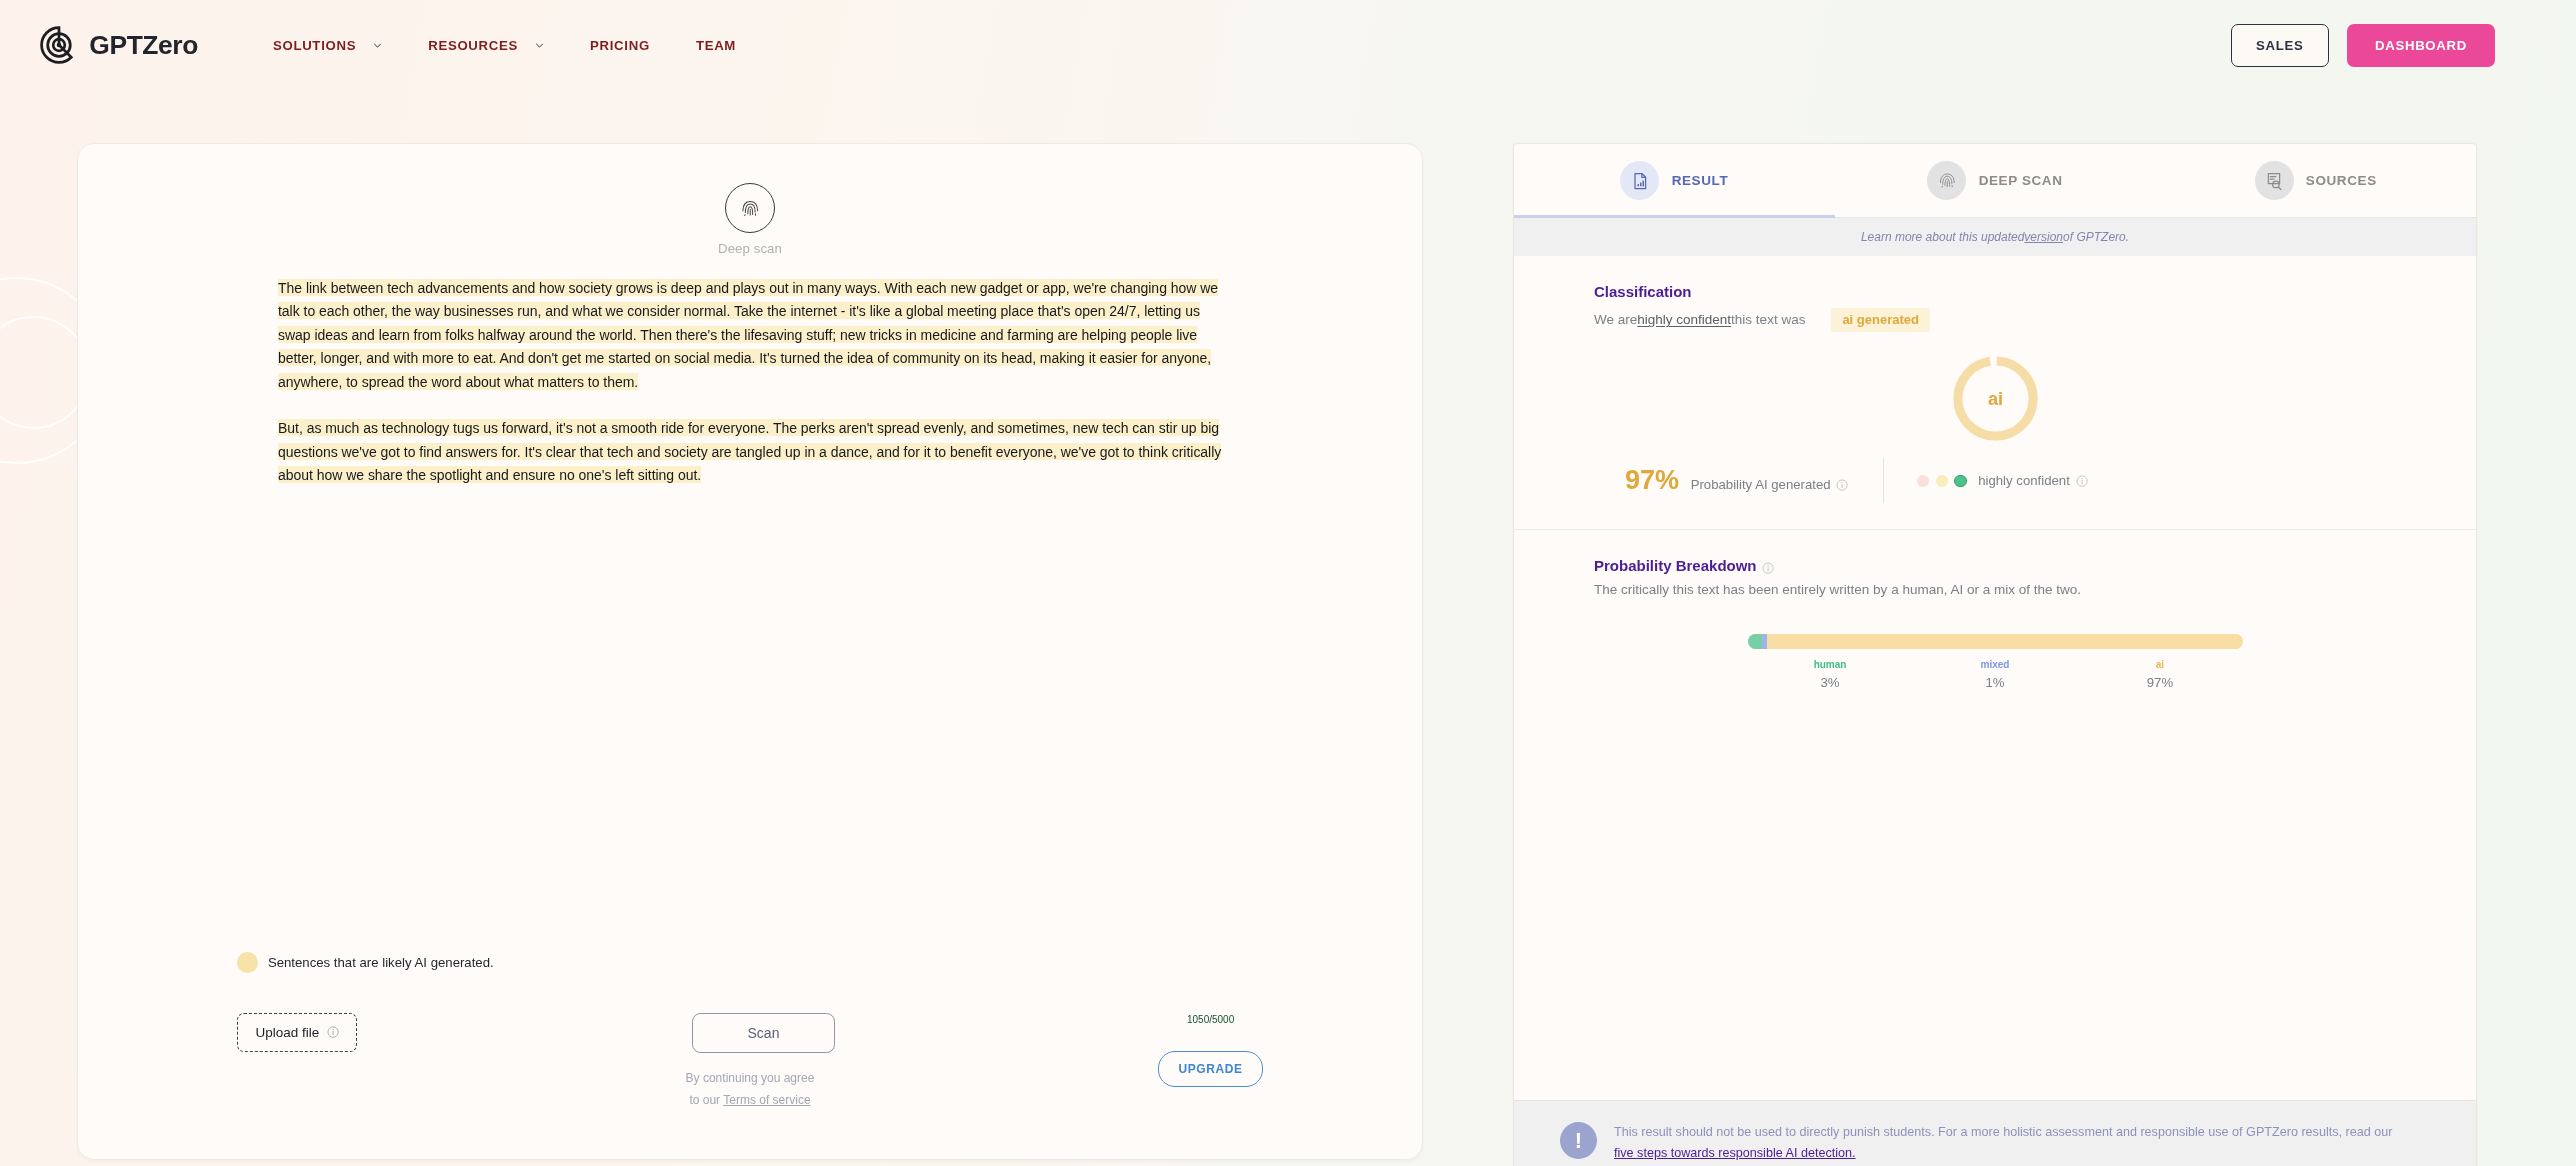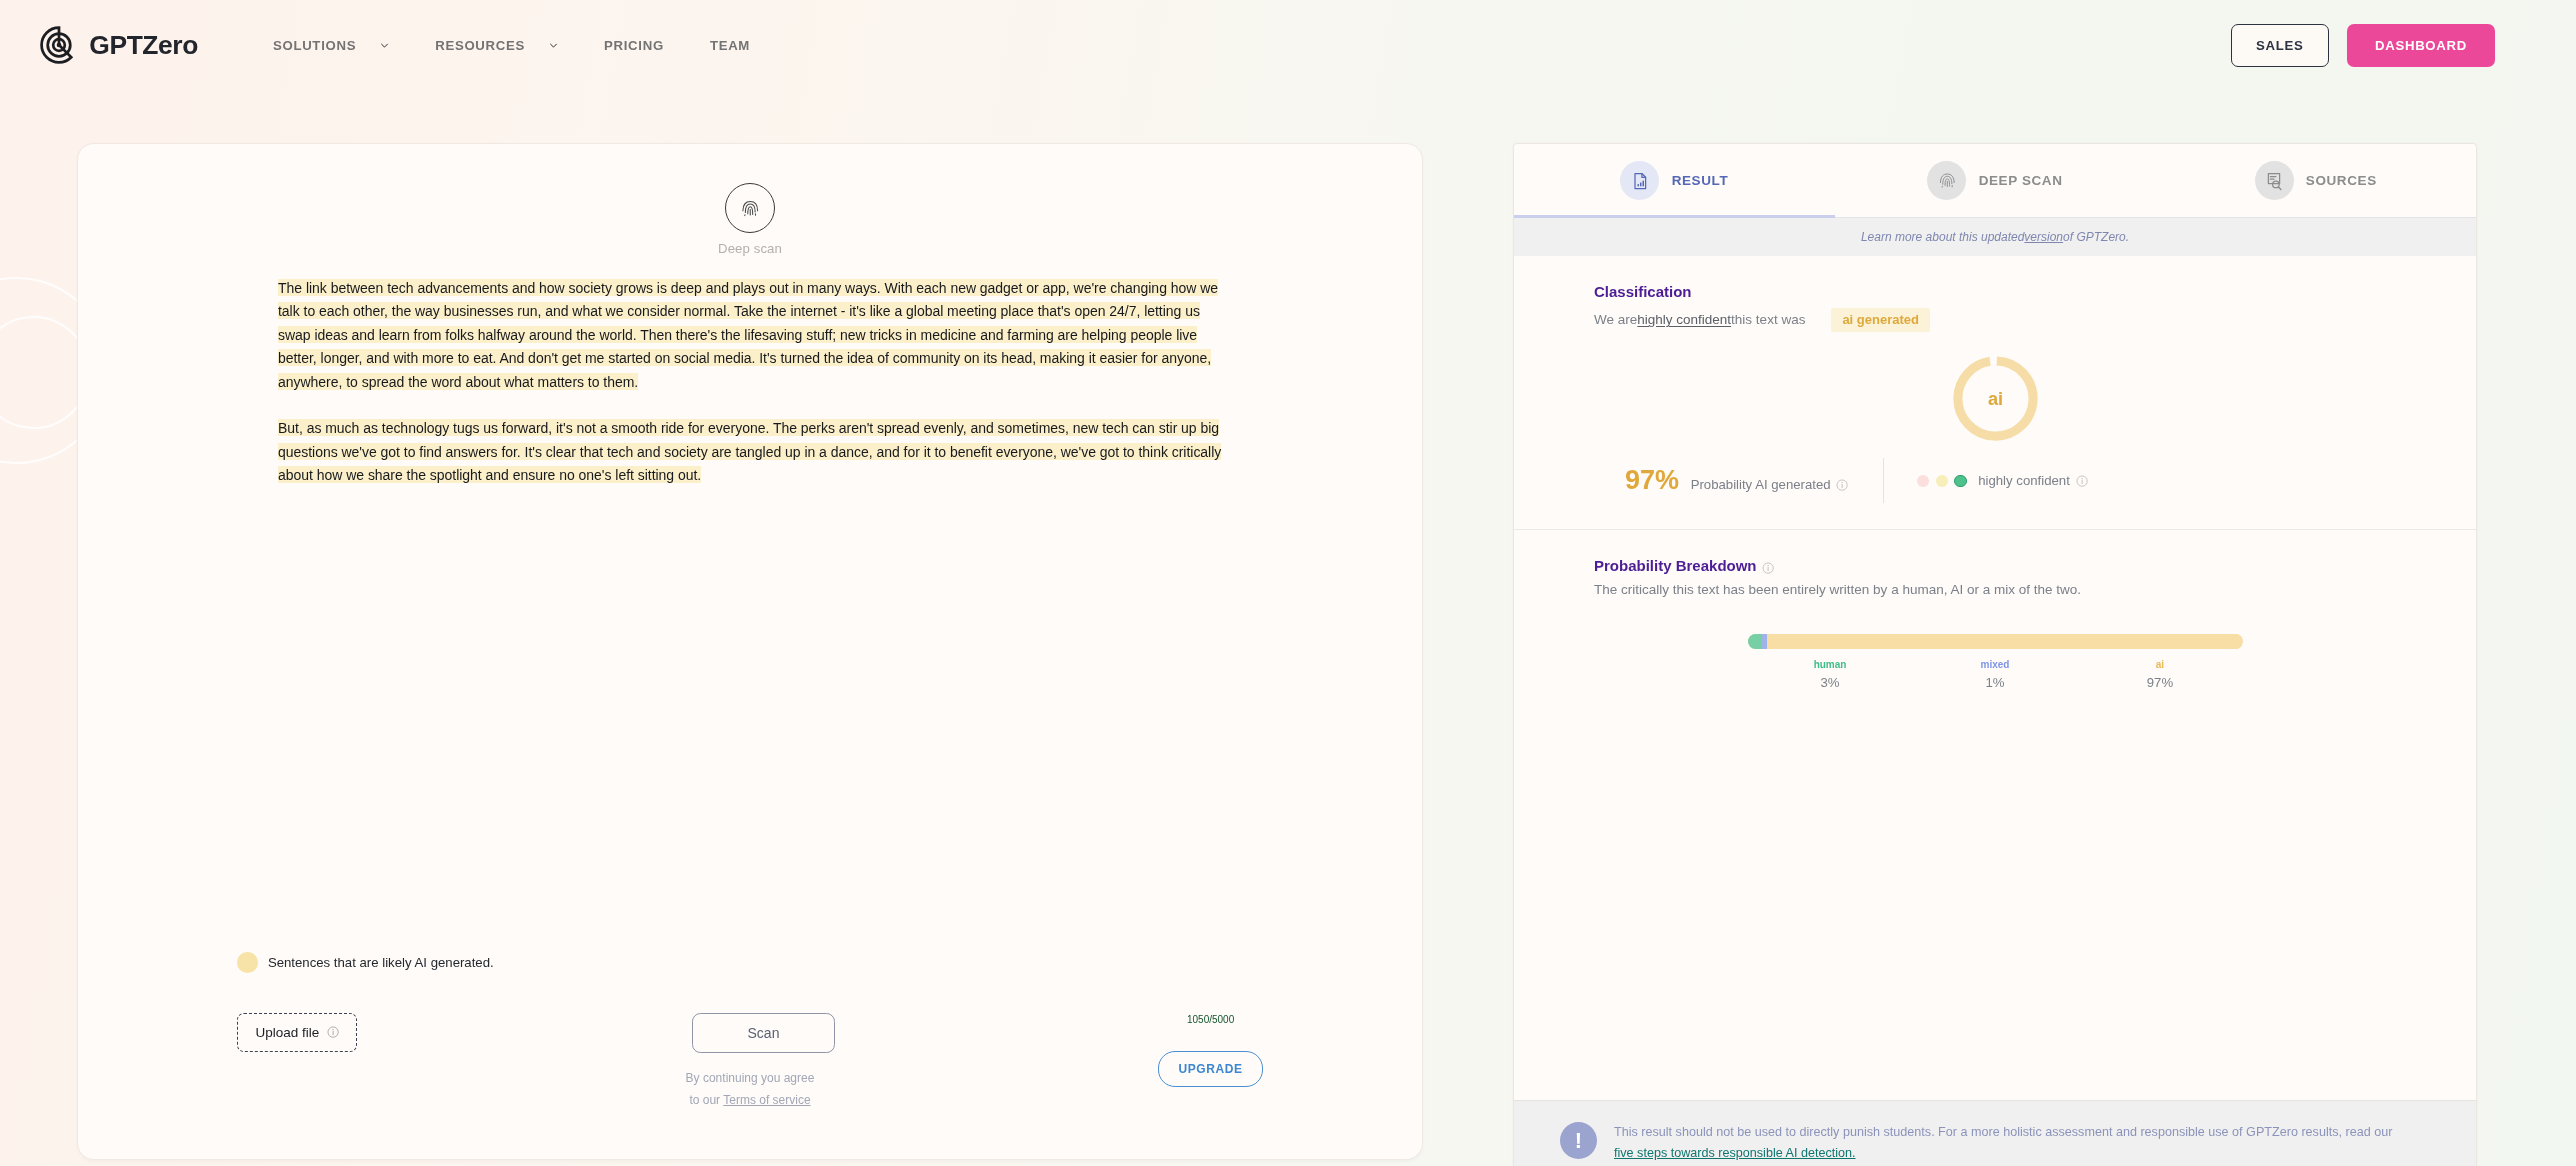--- a/index.html
+++ b/index.html
@@ -63,26 +63,26 @@
 
   .nav {
     display: flex;
     align-items: center;
     gap: 0px;
   }
 
   .nav-item {
     display: flex;
     align-items: center;
-    gap: 24px;
+    gap: 17px;
     padding: 6.4px 23px;
     font-size: 13.2px;
     font-weight: 600;
     letter-spacing: 0.7px;
-    color: #737373;
+    color: #7f1d1d;
     cursor: pointer;
     white-space: nowrap;
   }
 
   .caret { display: inline-block; width: 9px; height: 9px; }
   .caret svg { display: block; }
 
   .header-right {
     margin-left: auto;
     display: flex;
@@ -480,21 +480,21 @@
     color: #ffffff;
     font-size: 22px;
     font-weight: 700;
     line-height: 1;
   }
   .disc-text {
     font-size: 12.6px;
     line-height: 21px;
     color: #8b93bb;
   }
-  .disc-text a { color: #0f766e; text-decoration: underline; cursor: pointer; }
+  .disc-text a { color: #4c1d95; text-decoration: underline; cursor: pointer; }
 </style>
 </head>
 <body>
 
 <div class="deco-ring r1"></div>
 <div class="deco-ring r2"></div>
 
 <div class="header">
 
   <div class="brand">

